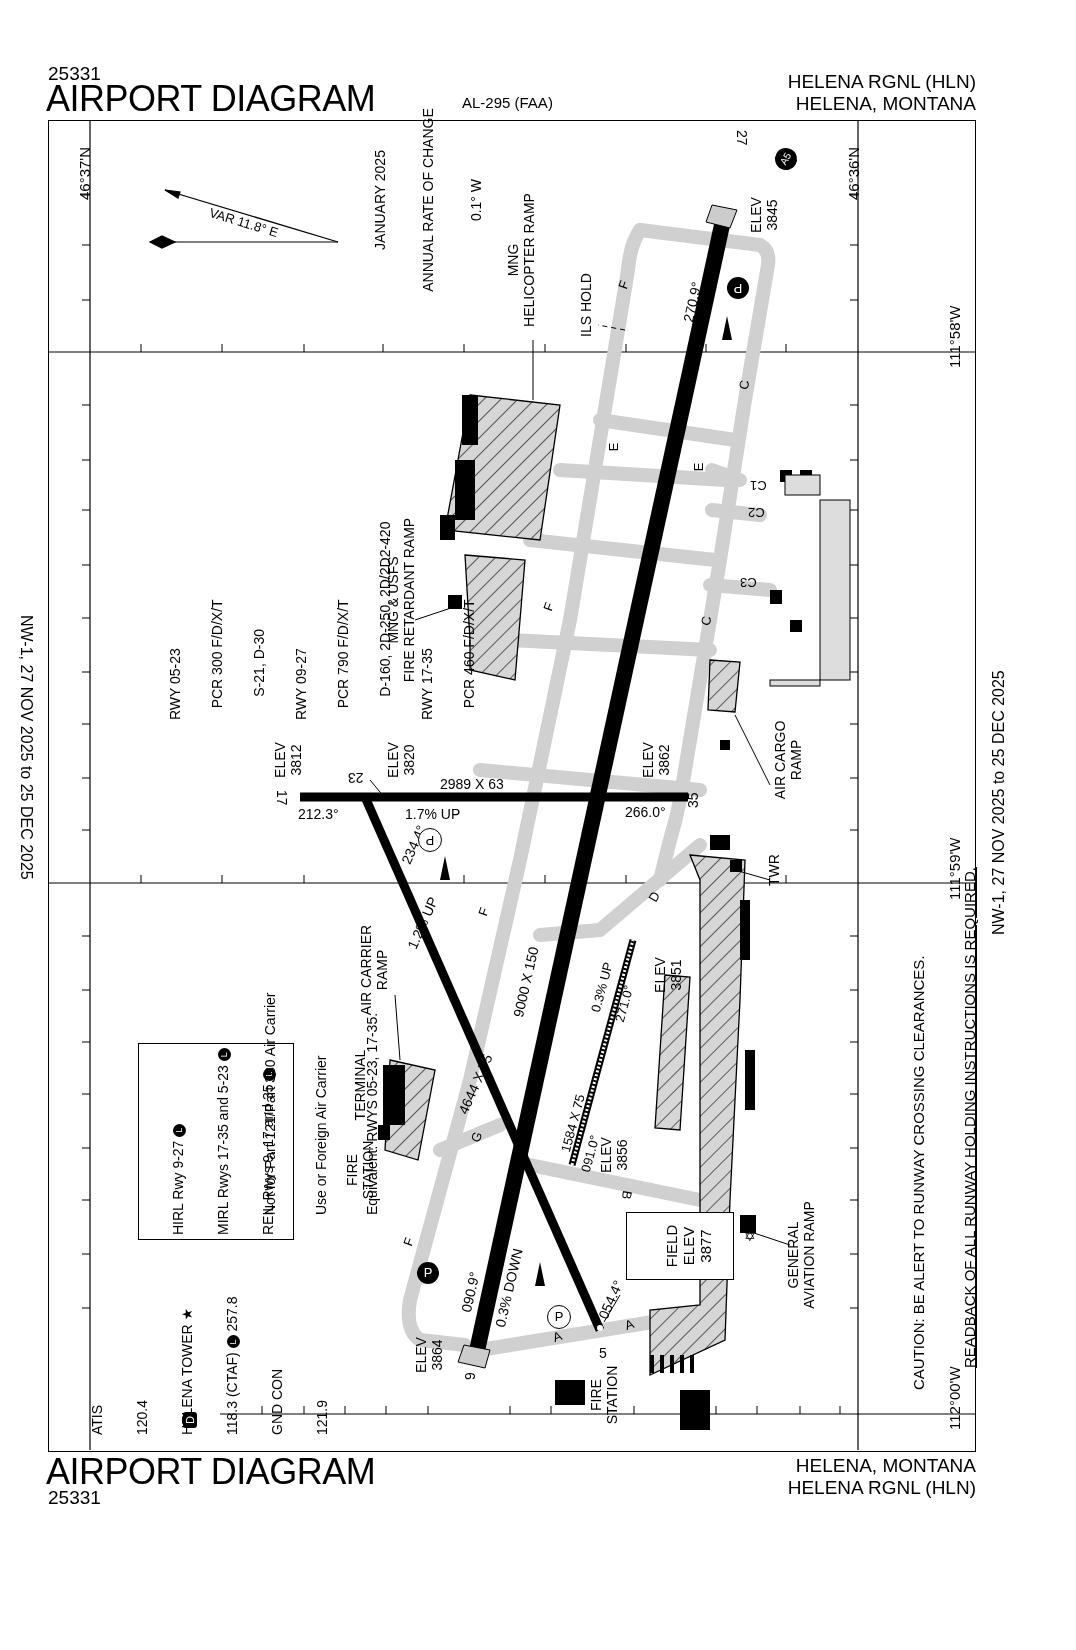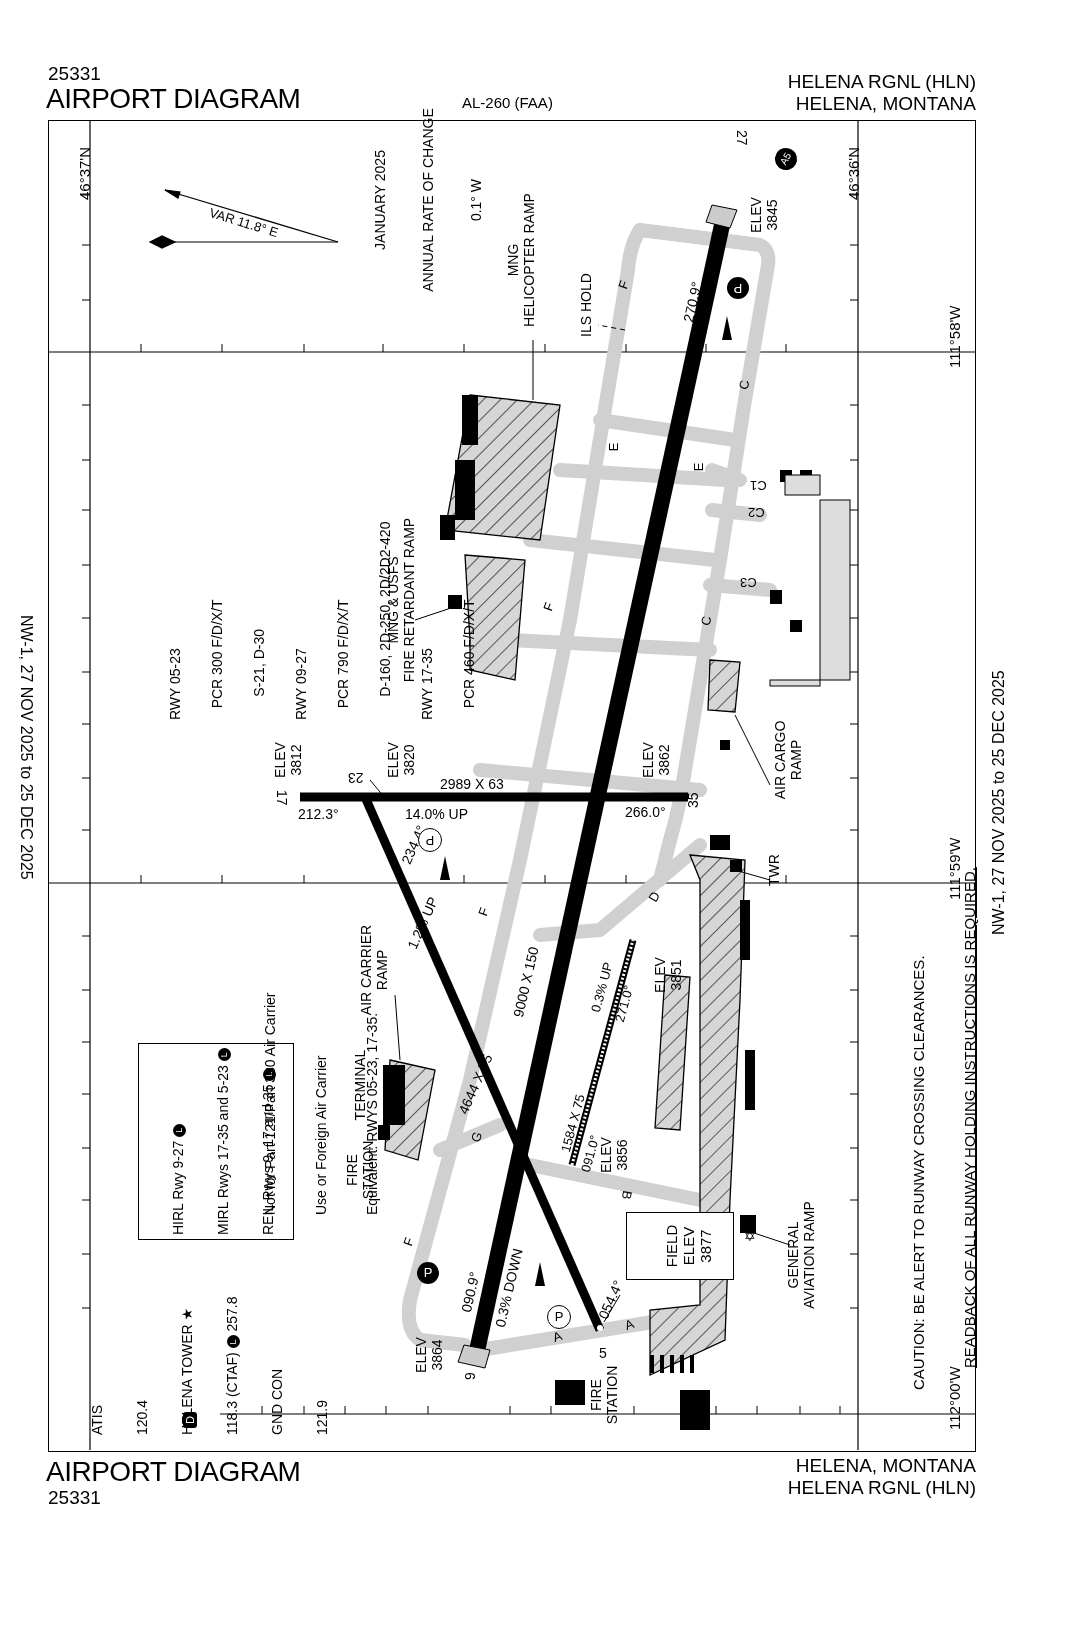--- a/index.html
+++ b/index.html
@@ -1,38 +1,38 @@
 <!DOCTYPE html>
 <html><head>
 <meta charset="utf-8">
 <style>
   html,body{margin:0;padding:0;background:#fff;}
   body{width:1076px;height:1650px;position:relative;overflow:hidden;font-family:"Liberation Sans","DejaVu Sans",sans-serif;color:#000;}
   .abs{position:absolute;}
-  .title-big{position:absolute;font-size:28px;font-weight:400;letter-spacing:-0.5px;line-height:34px;}
+  .title-big{position:absolute;font-size:36px;font-weight:400;letter-spacing:-0.5px;line-height:34px;}
   .small{position:absolute;font-size:19px;line-height:15px;}
   .hdr-right{position:absolute;right:100px;text-align:right;font-size:19px;line-height:20px;}
   .hdr-mid{position:absolute;font-size:15px;}
   .frame{position:absolute;left:48px;top:120px;width:928px;height:1332px;border:1.5px solid #000;box-sizing:border-box;}
   svg{position:absolute;left:0;top:0;}
   .rot{position:absolute;transform-origin:0 0;transform:rotate(-90deg);white-space:pre;}
   .rot90{position:absolute;transform-origin:0 0;transform:rotate(90deg);white-space:pre;}
   .lbl{font-size:15px;line-height:17px;}
   .lbl-sm{font-size:13px;line-height:14px;}
   .lbl-ml{font-size:14px;line-height:16px;text-align:center;}
   .boxed{border:1px solid #000;padding:2px 4px;background:#fff;}
   .uline{text-decoration:underline;}
   .badge{display:inline-block;width:13px;height:13px;border-radius:50%;background:#000;color:#fff;font-size:9px;line-height:13px;text-align:center;vertical-align:middle;}
 </style>
 </head>
 <body>
 
 <div class="small" style="left:48px;top:66px;">25331</div>
 <div class="title-big" style="left:46px;top:82px;">AIRPORT DIAGRAM</div>
-<div class="hdr-mid" style="left:462px;top:94px;">AL-260 (FAA)</div>
+<div class="hdr-mid" style="left:462px;top:94px;">AL-295 (FAA)</div>
 <div class="hdr-right" style="top:72px;">HELENA RGNL (HLN)</div>
 <div class="hdr-right" style="top:94px;">HELENA, MONTANA</div>
 
 <div class="frame"></div>
 
 <svg width="1076" height="1650" viewBox="0 0 1076 1650">
   <defs>
     <pattern id="hatch" width="12" height="12" patternUnits="userSpaceOnUse" patternTransform="rotate(45)">
       <rect width="12" height="12" fill="#d6d6d6"></rect>
       <line x1="0" y1="0" x2="0" y2="12" stroke="#000" stroke-width="1.2"></line>
@@ -274,21 +274,21 @@
 <div class="rot" style="left:595px;top:1315px;transform:rotate(-66deg);font-size:14px;">054.4°</div>
 <div class="rot" style="left:398px;top:860px;transform:rotate(-66deg);font-size:14px;">234.4°</div>
 <div class="rot" style="left:404px;top:945px;transform:rotate(-66deg);font-size:14px;">1.2% UP</div>
 <div class="abs" style="left:599px;top:1345px;font-size:14px;">5</div>
 <div class="abs" style="left:348px;top:770px;font-size:14px;transform:rotate(180deg);">23</div>
 <div class="rot lbl-ml" style="left:385px;top:785px;width:50px;"><div>ELEV</div><div>3820</div></div>
 
 <div class="abs" style="left:440px;top:776px;font-size:14px;">2989 X 63</div>
 <div class="abs" style="left:298px;top:806px;font-size:14px;">212.3°</div>
 <div class="abs" style="left:625px;top:804px;font-size:14px;">266.0°</div>
-<div class="abs" style="left:405px;top:806px;font-size:14px;">14.0% UP</div>
+<div class="abs" style="left:405px;top:806px;font-size:14px;">1.7% UP</div>
 <div class="rot90" style="left:290px;top:790px;font-size:14px;">17</div>
 <div class="rot" style="left:685px;top:808px;font-size:14px;">35</div>
 <div class="rot lbl-ml" style="left:272px;top:785px;width:50px;"><div>ELEV</div><div>3812</div></div>
 <div class="rot lbl-ml" style="left:640px;top:785px;width:50px;"><div>ELEV</div><div>3862</div></div>
 
 <div class="rot" style="left:558px;top:1150px;transform:rotate(-75deg);font-size:13px;">1584 X 75</div>
 <div class="rot" style="left:578px;top:1170px;transform:rotate(-75deg);font-size:13px;">091.0°</div>
 <div class="rot" style="left:588px;top:1010px;transform:rotate(-75deg);font-size:13px;">0.3% UP</div>
 <div class="rot" style="left:612px;top:1020px;transform:rotate(-75deg);font-size:13px;">271.0°</div>
 <div class="rot lbl-ml" style="left:598px;top:1180px;width:50px;"><div>ELEV</div><div>3856</div></div>

